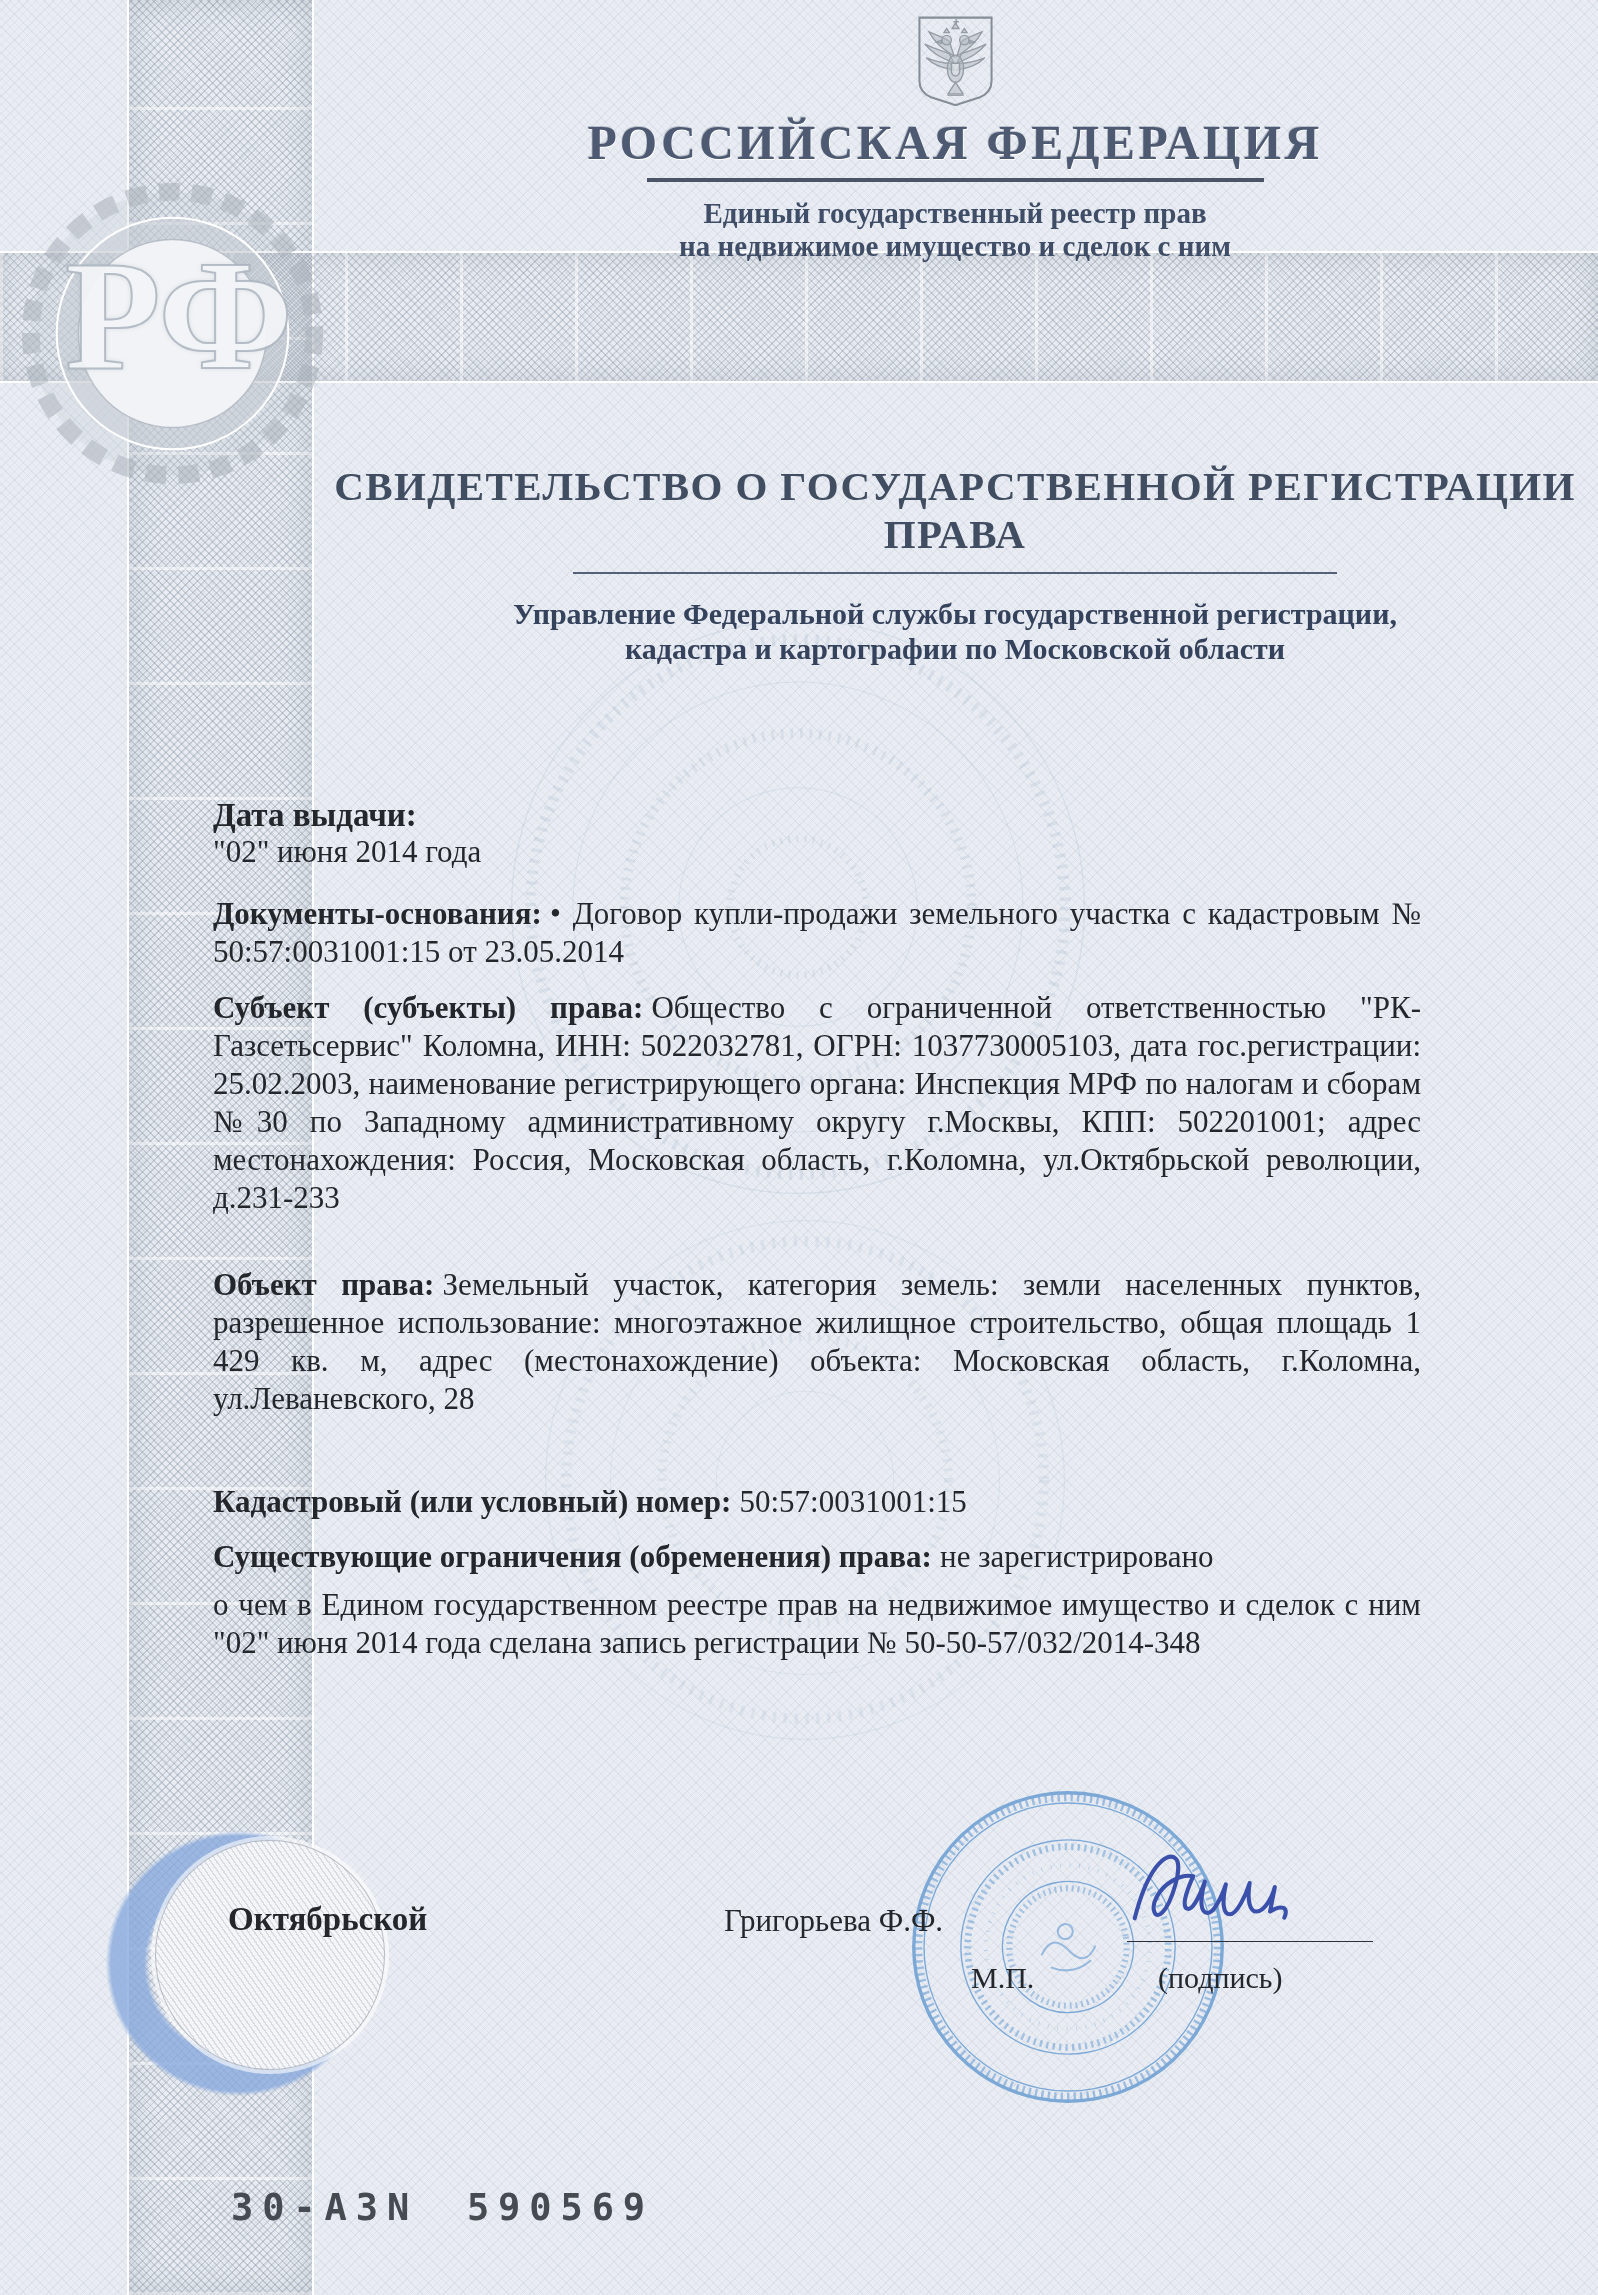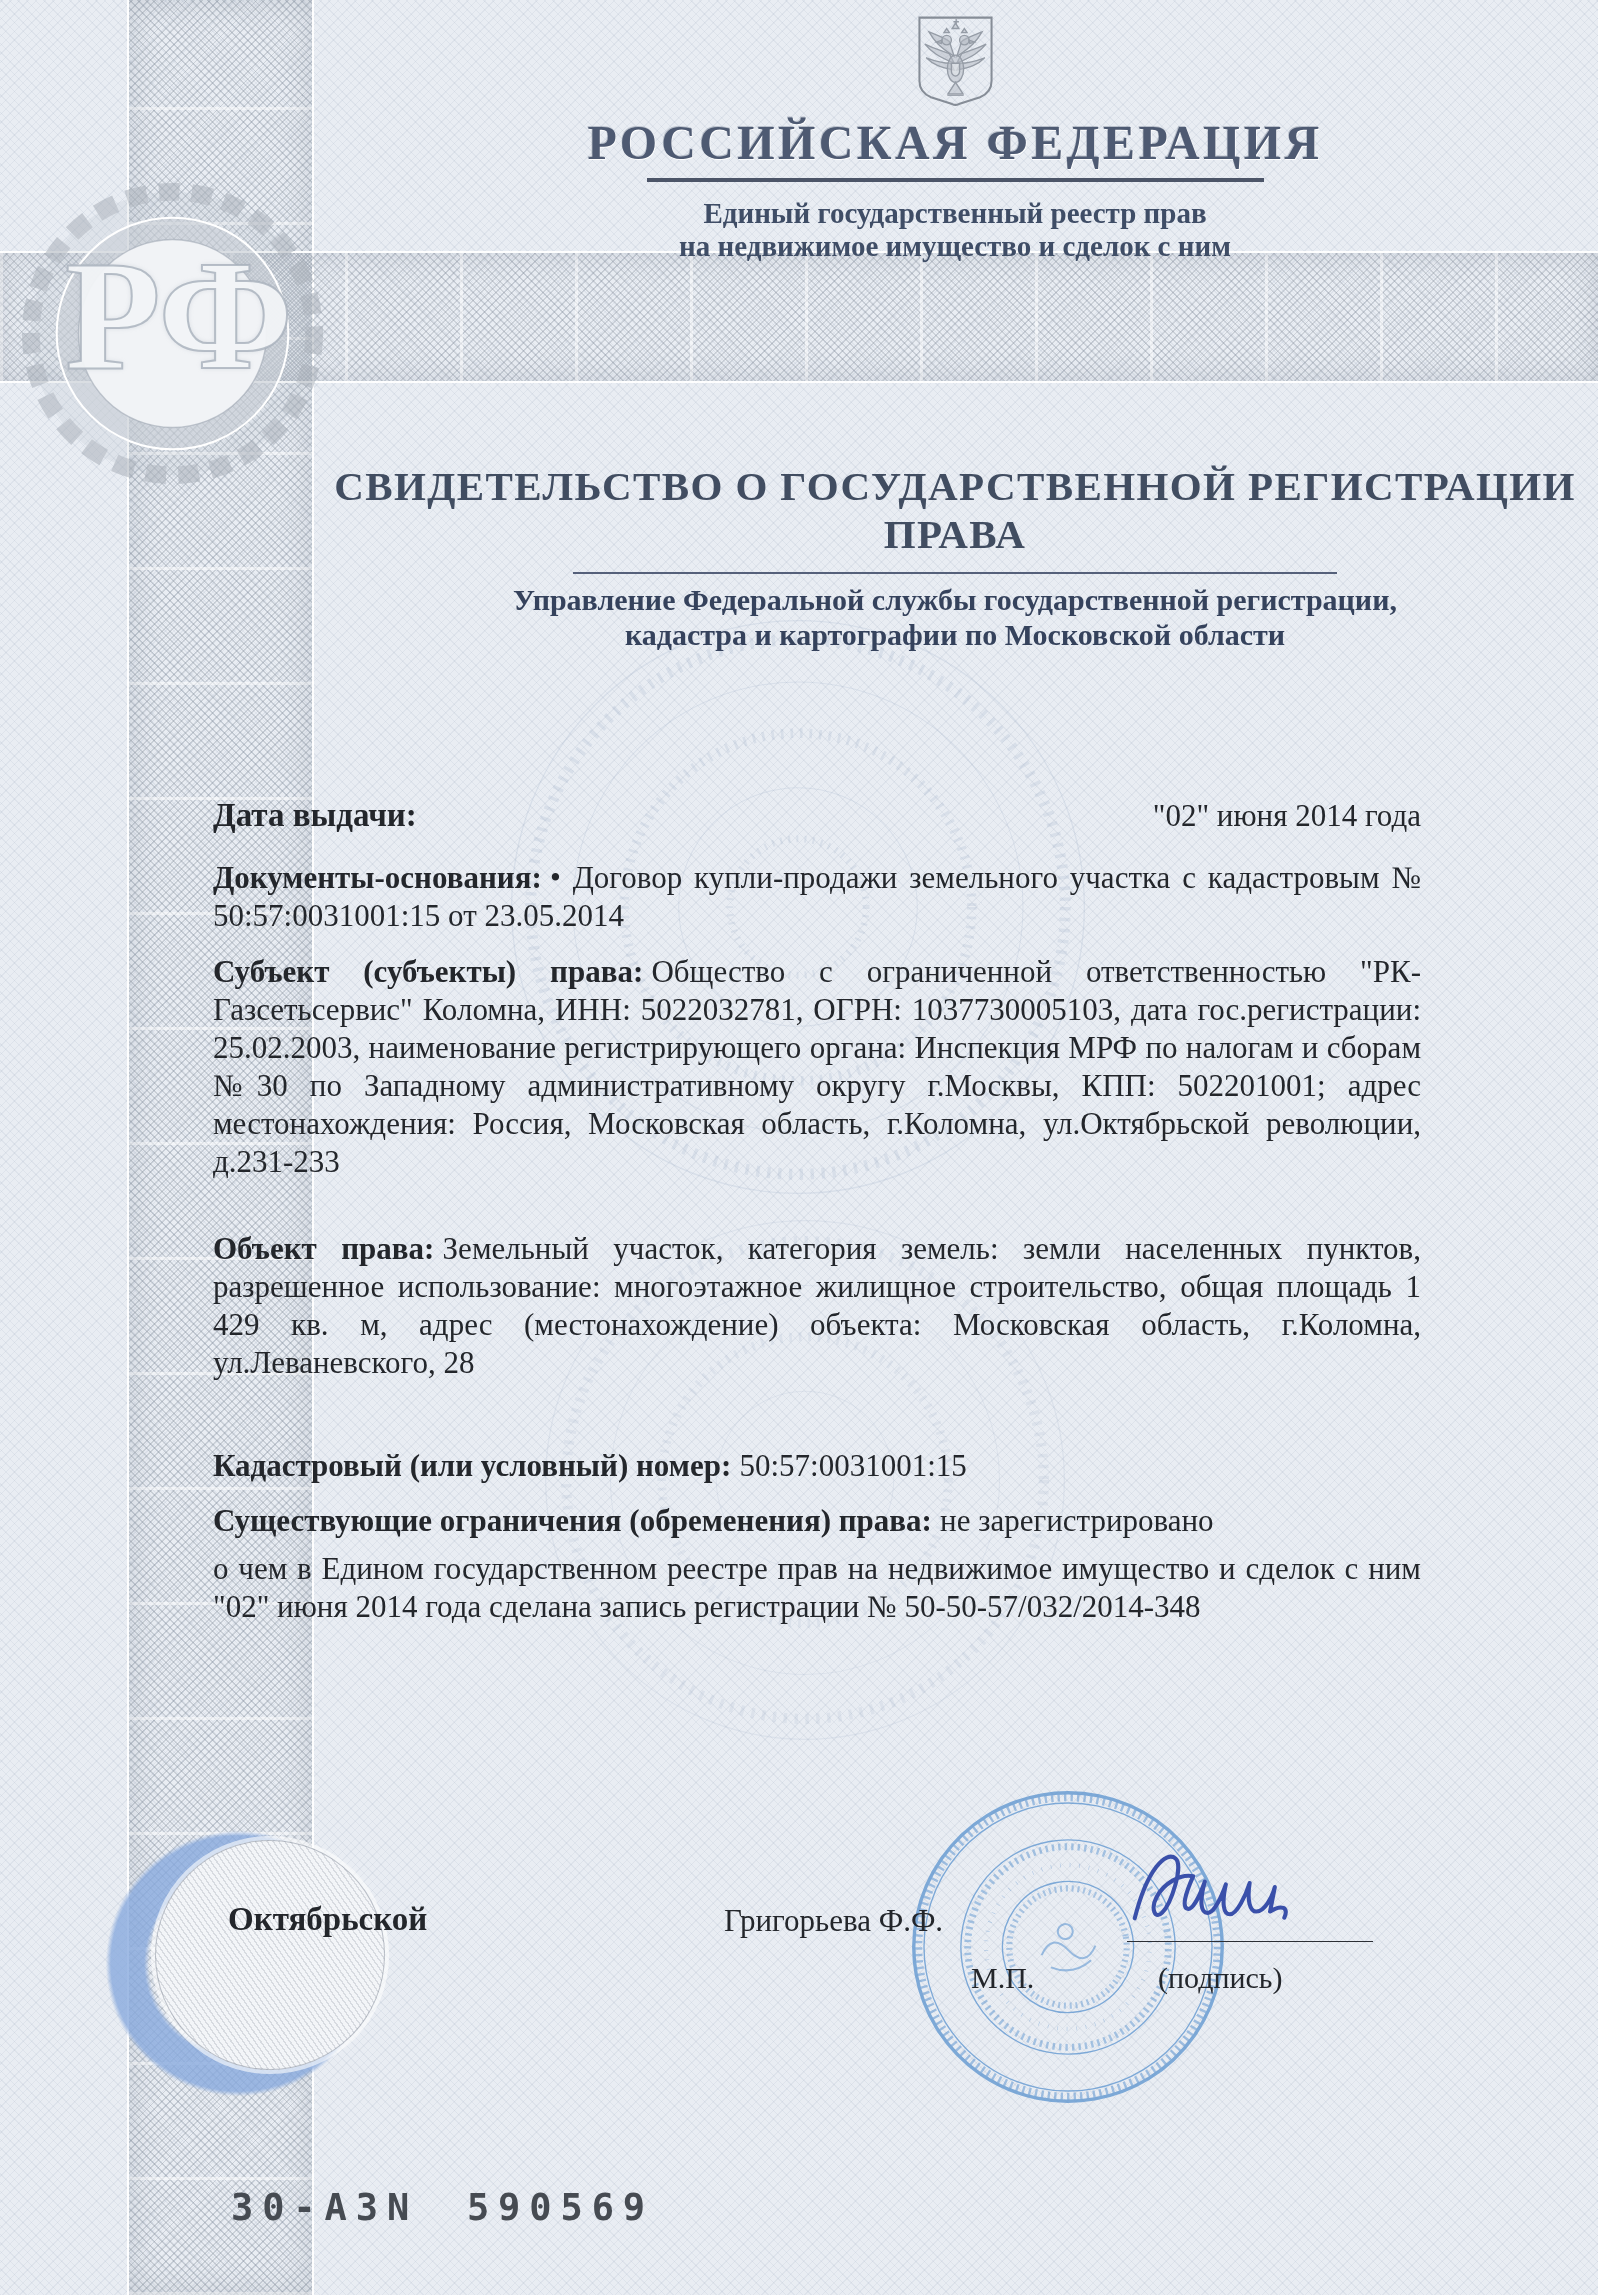--- a/index.html
+++ b/index.html
@@ -56,24 +56,24 @@
   .country{
     margin-top:6.8px; font-size:48px; font-weight:bold; letter-spacing:3.4px; color:#4e5a72;
     text-shadow:0.7px 1.4px 0 rgba(255,255,255,.9), -0.7px -0.7px 0 rgba(96,108,130,.35);
   }
   .header-divider{width:617px; height:3.4px; background:#4c5568; margin:8.2px auto 0; z-index:5;}
   .registry{font-size:29px; line-height:33px; font-weight:bold; color:#3f4d66; margin-top:15px;}
   
   .title-block{position:absolute; left:311px; top:462px; width:1288px; text-align:center; z-index:5;}
   .cert-title{font-size:41px; font-weight:bold; letter-spacing:1.4px; color:#414d61;}
   .title-underline{width:764px; height:2px; background:#55607a; margin:13.6px auto 0;}
-  .authority{font-size:30px; line-height:35px; font-weight:bold; color:#35425c; margin-top:8px;}
+  .authority{font-size:30px; line-height:35px; font-weight:bold; color:#35425c; margin-top:22px;}
   
   .body-block{position:absolute; left:213px; top:797px; width:1208px; z-index:5;}
-  .row-date{display:flex; justify-content:space-between; align-items:baseline; margin-bottom:24.6px;}
+  .row-date{display:flex; justify-content:flex-end; align-items:baseline; margin-bottom:24.6px;flex-direction:column;}
   .row-date .lbl{font-size:33px; font-weight:bold;}
   .row-date .val{font-size:31px;}
   .para{font-size:31px; line-height:38px; text-align:justify; margin:0;}
   .para .lbl{font-weight:bold; padding-right:8.2px;}
   .mb-basis{margin-bottom:4px;}
   .mb-subject{margin-bottom:49px;margin-top:18px;}
   .mb-vid{margin-bottom:1.4px;}
   .mb-object{margin-bottom:65px;}
   .mb-cad{margin-bottom:17.7px;}
   .mb-restr{margin-bottom:9.5px;}

